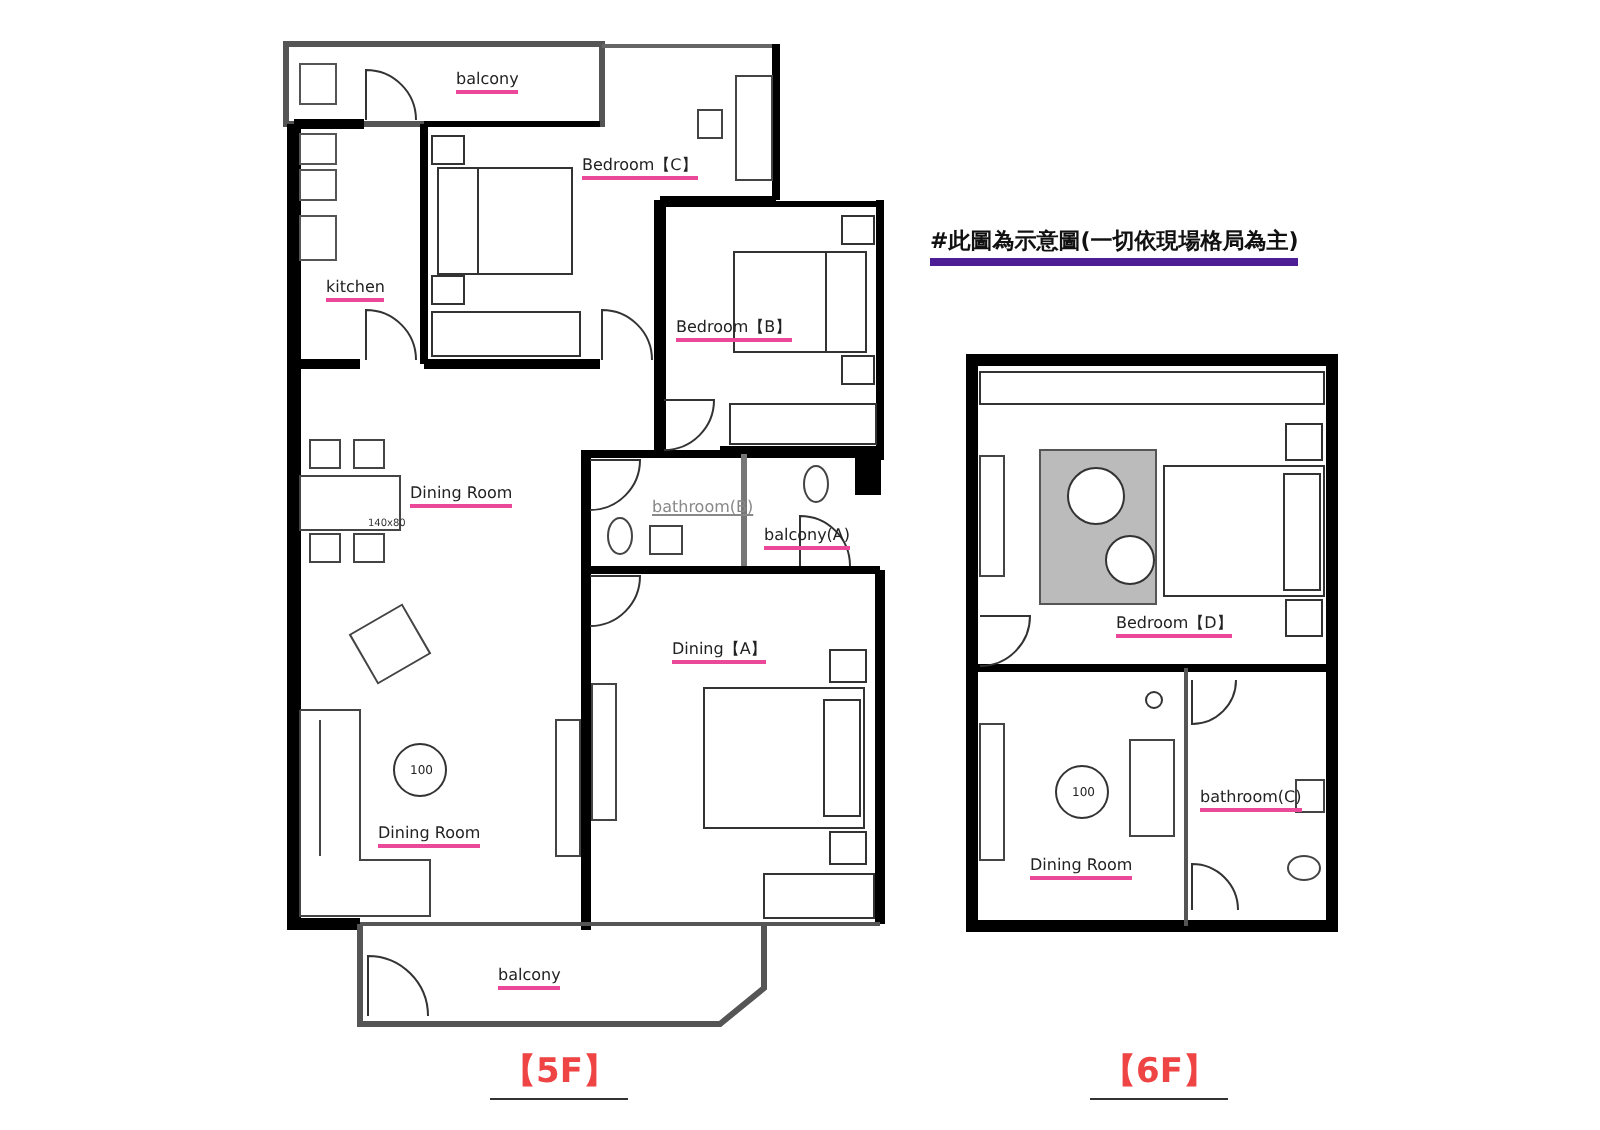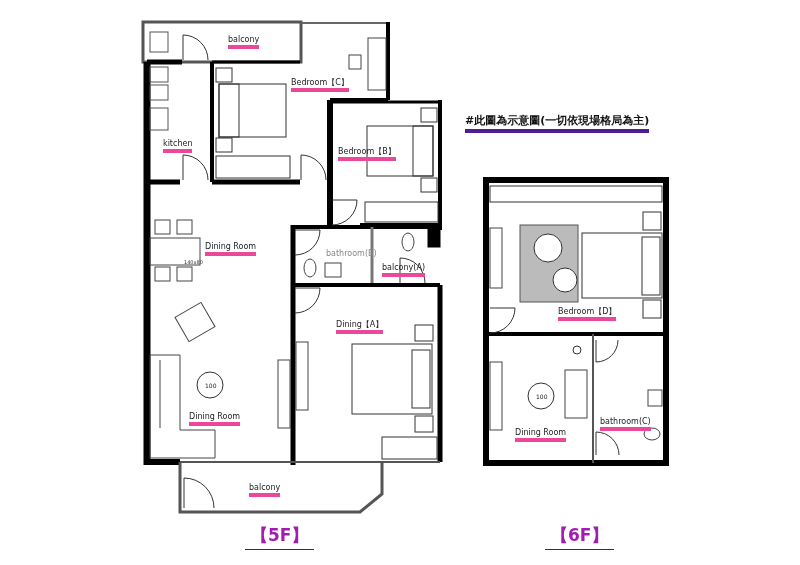--- a/index.html
+++ b/index.html
@@ -1,26 +1,26 @@
 <!DOCTYPE html>
 <html><head>
 <meta charset="utf-8">
 <style>
   html, body { margin: 0; padding: 0; background: #ffffff; }
   body { width: 800px; height: 565px; position: relative; overflow: hidden;
          font-family: "DejaVu Sans", sans-serif; }
   svg { position: absolute; left: 0; top: 0; }
   .lbl { position: absolute; font-size: 8px; color: #222; white-space: nowrap;
          font-family: "DejaVu Sans", sans-serif; line-height: 1; }
-  .lbl.u { border-bottom: 4px solid #ec4899; padding-bottom: 1px; }
-  .lbl.gray { color: #888; }
+  .lbl.u { border-bottom: 2px solid #ec4899; padding-bottom: 1px; }
+  .lbl.gray { color: #888; text-decoration: underline; }
   .note { position: absolute; font-size: 11px; font-weight: bold; color: #111;
           border-bottom: 4px solid #4c1d95; padding-bottom: 1px; white-space: nowrap;
           font-family: "DejaVu Sans", sans-serif; }
-  .floor { position: absolute; font-size: 17px; font-weight: bold; color: #a21caf;
+  .floor { position: absolute; font-size: 17px; font-weight: bold; color: #ef4444;
            border-bottom: 1px solid #333; padding: 0 6px 2px 6px;
            font-family: "DejaVu Sans", sans-serif; }
   .tag { position: absolute; font-size: 5px; color: #333; }
   .circle-txt { position: absolute; font-size: 6px; color: #222; }
 </style>
 </head>
 <body>
 
 <svg width="800" height="565" viewBox="0 0 800 565">
   <g stroke="#000" fill="none">
@@ -143,28 +143,28 @@
     <ellipse cx="652" cy="434" rx="8" ry="6" stroke="#444" stroke-width="1"></ellipse>
     <circle cx="577" cy="350" r="4" stroke="#333" stroke-width="1"></circle>
   </g>
 </svg>
 
 <div class="note" style="left:465px; top:113px;">#此圖為示意圖(一切依現場格局為主)</div>
 
 <span class="lbl u" style="left:228px; top:36px;">balcony</span>
 <span class="lbl u" style="left:291px; top:79px;">Bedroom【C】</span>
 <span class="lbl u" style="left:163px; top:140px;">kitchen</span>
-<span class="lbl u" style="left:338px; top:148px;">Bedroom【B】</span>
+<span class="lbl u" style="left:338px; top:160px;">Bedroom【B】</span>
 <span class="lbl u" style="left:205px; top:243px;">Dining Room</span>
 <span class="lbl gray" style="left:326px; top:250px;">bathroom(B)</span>
 <span class="lbl u" style="left:382px; top:264px;">balcony(A)</span>
 <span class="lbl u" style="left:336px; top:321px;">Dining【A】</span>
 <span class="lbl u" style="left:189px; top:413px;">Dining Room</span>
 <span class="lbl u" style="left:249px; top:484px;">balcony</span>
 <span class="tag" style="left:184px; top:259px;">140x80</span>
 <span class="circle-txt" style="left:205px; top:382px;">100</span>
 <span class="floor" style="left:245px; top:524px;">【5F】</span>
 
 <span class="lbl u" style="left:558px; top:308px;">Bedroom【D】</span>
 <span class="lbl u" style="left:515px; top:429px;">Dining Room</span>
-<span class="lbl u" style="left:600px; top:418px;">bathroom(C)</span>
+<span class="lbl u" style="left:600px; top:395px;">bathroom(C)</span>
 <span class="circle-txt" style="left:536px; top:393px;">100</span>
 <span class="floor" style="left:545px; top:524px;text-align:center;">【6F】</span>
 
 </body></html>

